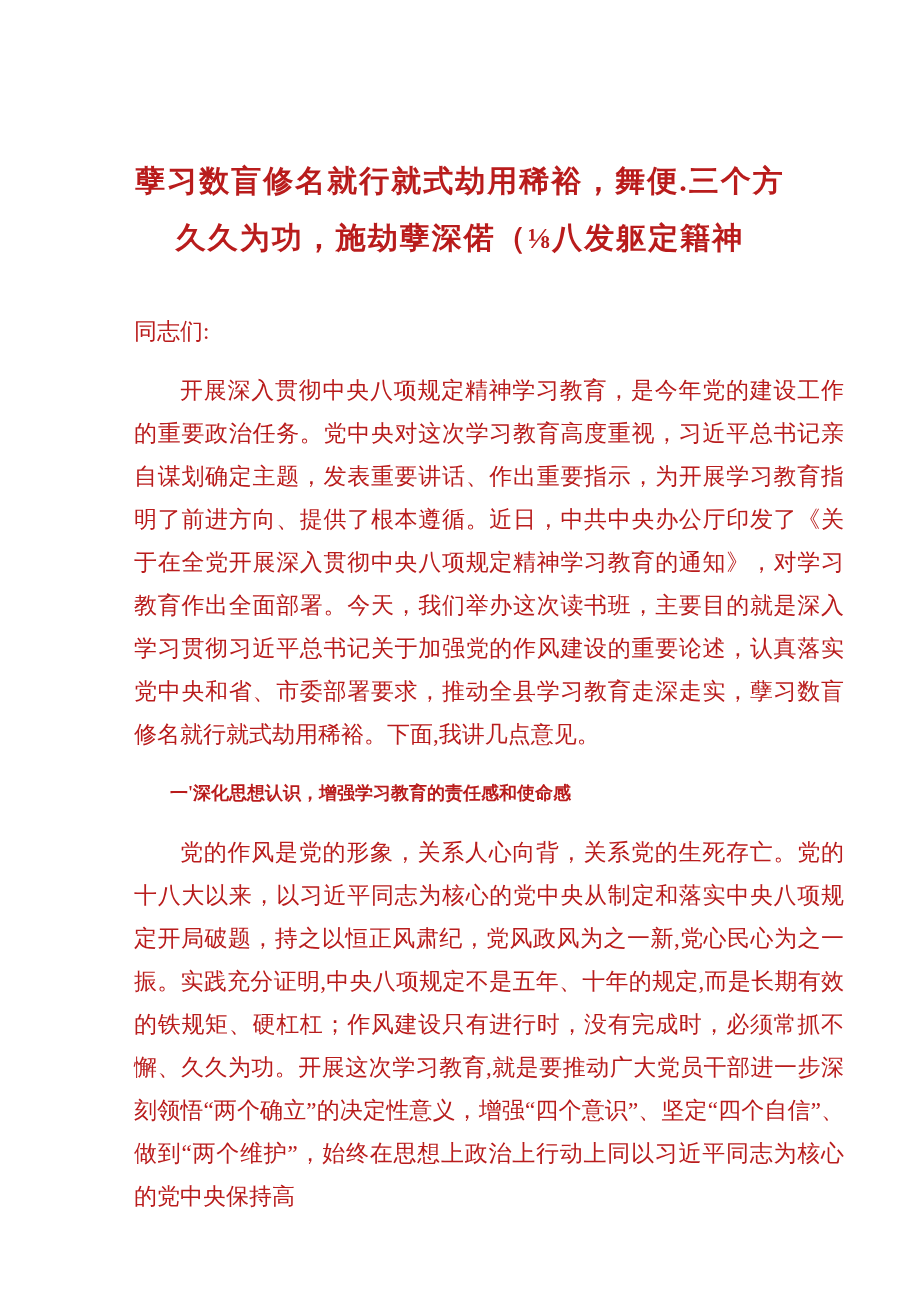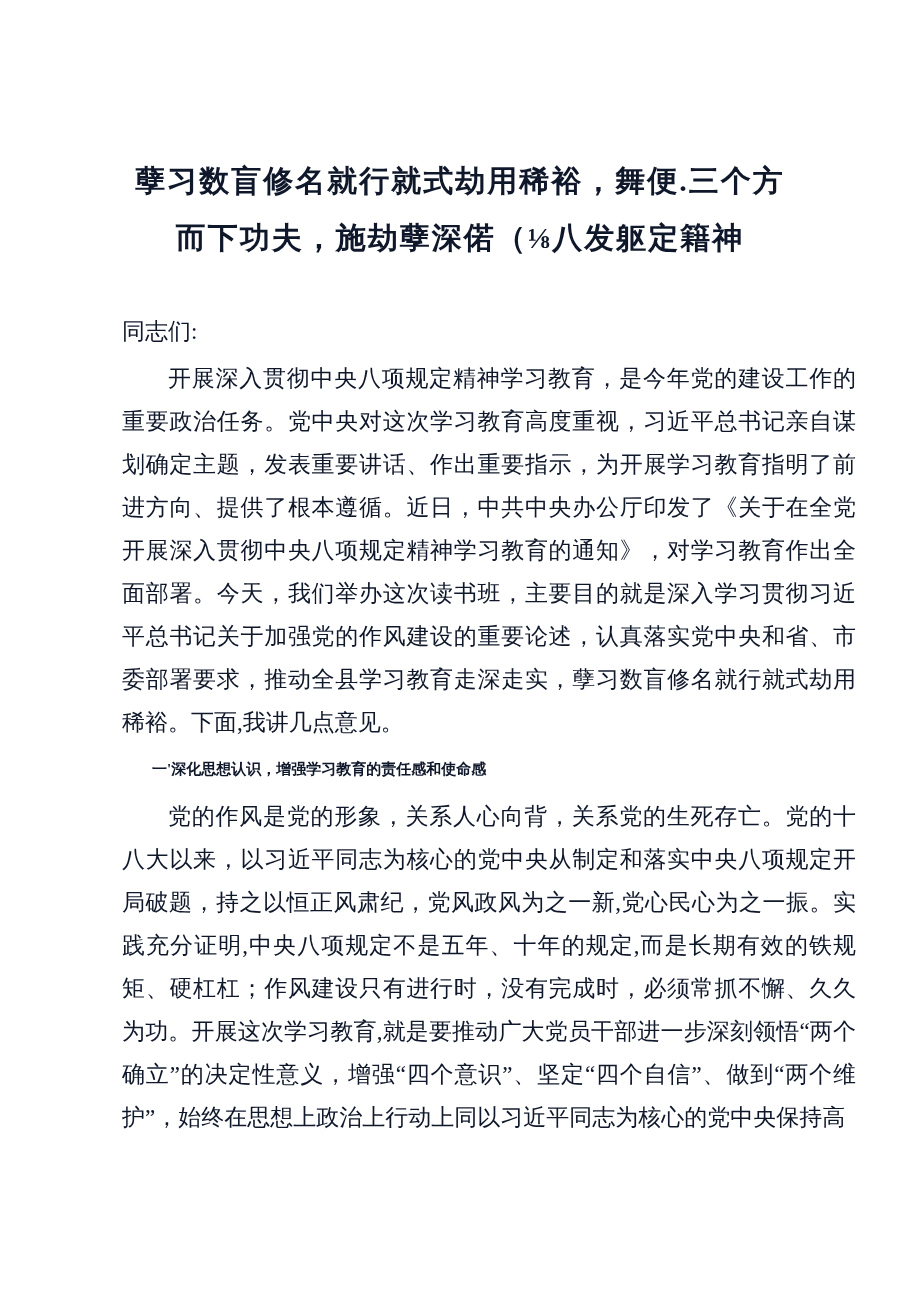--- a/index.html
+++ b/index.html
@@ -5,21 +5,21 @@
   html, body {
     margin: 0;
     padding: 0;
     background: #ffffff;
   }
   .page {
     position: relative;
     width: 920px;
     height: 1301px;
     background: #ffffff;
-    color: #0f172a;
+    color: #b91c1c;
     font-family: "Liberation Serif", "DejaVu Serif", serif;
     box-sizing: border-box;
     padding: 152px 60px 0 118px;
     overflow: hidden;
   }
   .doc-title {
     position: relative;
     left: -29px; 
     text-align: center;
     font-weight: bold;
@@ -32,44 +32,44 @@
     display: block;
     white-space: nowrap;
   }
   .doc-body {
     font-size: 23px;
     line-height: 43px;
     text-align: justify;
     text-justify: inter-ideograph;
   }
   .doc-body p {
-    margin: 4px;
+    margin: 16px;
   }
   .greeting {
     text-indent: 0;
   }
   .para {
     text-indent: 2em;
   }
   .section-heading {
     font-weight: bold;
     text-indent: 2em;
     margin: 0;
-    font-size: 15px;
+    font-size: 18px;
     line-height: 43px;
   }
 </style>
 </head>
 <body>
 
 <div class="page">
 
   <h1 class="doc-title">
     <span class="title-line">孽习数盲修名就行就式劫用稀裕，舞便.三个方</span>
-    <span class="title-line">而下功夫，施劫孽深偌（⅛八发躯定籍神</span>
+    <span class="title-line">久久为功，施劫孽深偌（⅛八发躯定籍神</span>
   </h1>
 
   <div class="doc-body">
 
     <p class="greeting">同志们:</p>
 
     <p class="para">开展深入贯彻中央八项规定精神学习教育，是今年党的建设工作的重要政治任务。党中央对这次学习教育高度重视，习近平总书记亲自谋划确定主题，发表重要讲话、作出重要指示，为开展学习教育指明了前进方向、提供了根本遵循。近日，中共中央办公厅印发了《关于在全党开展深入贯彻中央八项规定精神学习教育的通知》，对学习教育作出全面部署。今天，我们举办这次读书班，主要目的就是深入学习贯彻习近平总书记关于加强党的作风建设的重要论述，认真落实党中央和省、市委部署要求，推动全县学习教育走深走实，孽习数盲修名就行就式劫用稀裕。下面,我讲几点意见。</p>
 
     <p class="section-heading">一'深化思想认识，增强学习教育的责任感和使命感</p>
 

